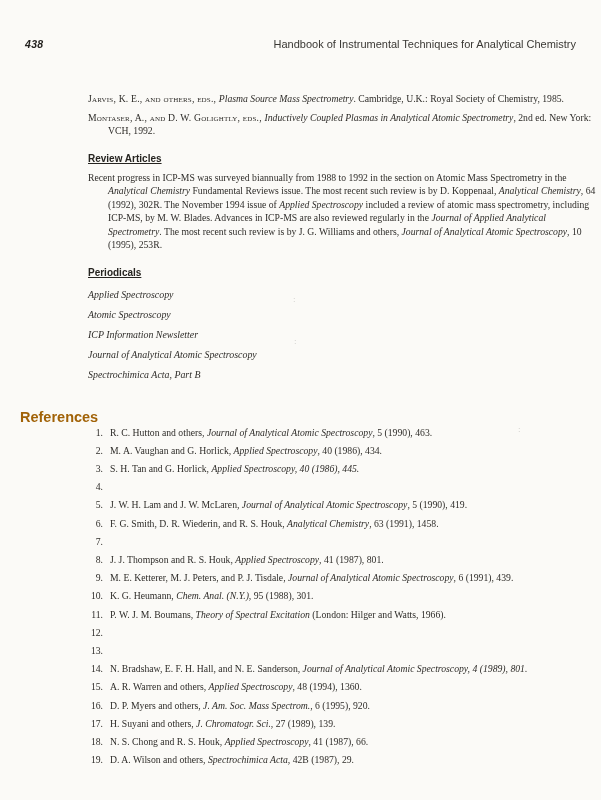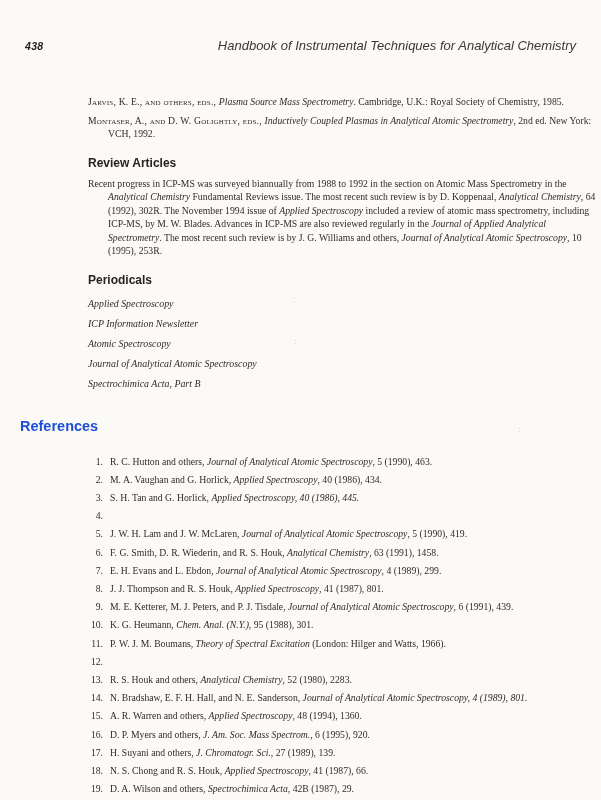--- a/index.html
+++ b/index.html
@@ -15,44 +15,45 @@
     box-sizing:border-box;
     padding-top:38px;
   }
   
   .running-head{
     display:flex;justify-content:space-between;align-items:baseline;
     margin:0 25px;
     font-family:"Liberation Sans", sans-serif;
   }
   .pagenum{font-weight:bold;font-style:italic;font-size:10.5px;color:#24221f;letter-spacing:.3px;}
-  .runtitle{font-style:italic;font-size:13px;color:#3a3834;}
+  .runtitle{font-size:11px;color:#3a3834;}
   
   .biblio{margin:42px 0 0 88px;width:505px;line-height:13.2px;}
   .entry{margin-bottom:6px;}
   .hang{padding-left:20px;text-indent:-20px;}
   .seg{color:inherit;}
   .italic{font-style:italic;text-align:right;}
   .smallcaps{font-variant:small-caps;letter-spacing:.2px;}
   
   .subhead{
     font-family:"Liberation Sans", sans-serif;
-    font-weight:bold;font-size:12px;color:#262420;
+    font-weight:bold;font-size:10px;color:#262420;
     margin:15px 0 7px 88px;
+    text-decoration:underline;
   }
   
   .para{margin:0 0 0 88px;width:492px;line-height:13.5px;}
   
   .periodicals{list-style:none;margin:4px 0 0 88px;padding:0;}
   .periodicals li{font-style:italic;font-size:9.9px;line-height:20px;}
   
   .refhead{
     font-family:"Liberation Sans", sans-serif;
-    font-weight:bold;font-size:14.5px;color:#1d4ed8;
-    margin:24px 0 21px 20px;
+    font-weight:bold;font-size:14.5px;color:#a16207;
+    margin:24px 0 1px 20px;
   }
   .refs{list-style:none;margin:0 0 0 78px;padding:0;}
   .refs li{display:flex;line-height:13.4px;margin-bottom:4.8px;}
   .refs .num{flex:none;width:25px;text-align:right;}
   .refs .body{margin-left:7px;white-space:nowrap;}
   
   .speck{position:absolute;color:#8a8a86;opacity:.45;font-size:9px;pointer-events:none;}
   .sp1{left:293px;top:294px;}
   .sp2{left:294px;top:336px;}
   .sp3{left:518px;top:424px;}
@@ -71,22 +72,22 @@
       <div class="entry hang"><span class="seg smallcaps">Jarvis, K. E., and others, eds., </span><span class="seg italic">Plasma Source Mass Spectrometry</span><span class="seg plain">. Cambridge, U.K.: Royal Society of Chemistry, 1985.</span></div>
       <div class="entry hang"><span class="seg smallcaps">Montaser, A., and D. W. Golightly, eds., </span><span class="seg italic">Inductively Coupled Plasmas in Analytical Atomic Spectrometry</span><span class="seg plain">, 2nd ed. New York: VCH, 1992.</span></div>
     </section>
 
   <h3 class="subhead">Review Articles</h3>
   <p class="para hang" id="review-para"><span class="seg plain">Recent progress in ICP-MS was surveyed biannually from 1988 to 1992 in the section on Atomic Mass Spectrometry in the </span><span class="seg italic">Analytical Chemistry</span><span class="seg plain"> Fundamental Reviews issue. The most recent such review is by D. Koppenaal, </span><span class="seg italic">Analytical Chemistry</span><span class="seg plain">, 64 (1992), 302R. The November 1994 issue of </span><span class="seg italic">Applied Spectroscopy</span><span class="seg plain"> included a review of atomic mass spectrometry, including ICP-MS, by M. W. Blades. Advances in ICP-MS are also reviewed regularly in the </span><span class="seg italic">Journal of Applied Analytical Spectrometry</span><span class="seg plain">. The most recent such review is by J. G. Williams and others, </span><span class="seg italic">Journal of Analytical Atomic Spectroscopy</span><span class="seg plain">, 10 (1995), 253R.</span></p>
 
   <h3 class="subhead">Periodicals</h3>
   <ul class="periodicals" id="periodicals-list">
       <li>Applied Spectroscopy</li>
+      <li>Atomic Spectroscopy</li>
       <li>ICP Information Newsletter</li>
-      <li>Atomic Spectroscopy</li>
       <li>Journal of Analytical Atomic Spectroscopy</li>
       <li>Spectrochimica Acta, Part B</li>
     </ul>
 
   <h2 class="refhead">References</h2>
   <ol class="refs" id="refs-list">
       <li>
         <span class="num">1.</span>
         <span class="body"><span class="seg plain">R. C. Hutton and others, </span><span class="seg italic">Journal of Analytical Atomic Spectroscopy</span><span class="seg plain">, 5 (1990), 463.</span></span>
       </li>
@@ -104,21 +105,20 @@
       <li>
         <span class="num">5.</span>
         <span class="body"><span class="seg plain">J. W. H. Lam and J. W. McLaren, </span><span class="seg italic">Journal of Analytical Atomic Spectroscopy</span><span class="seg plain">, 5 (1990), 419.</span></span>
       </li>
       <li>
         <span class="num">6.</span>
         <span class="body"><span class="seg plain">F. G. Smith, D. R. Wiederin, and R. S. Houk, </span><span class="seg italic">Analytical Chemistry</span><span class="seg plain">, 63 (1991), 1458.</span></span>
       </li>
       <li>
         <span class="num">7.</span>
-        <span class="body"><span class="seg plain">E. H. Evans and L. Ebdon, </span><span class="seg italic">Journal of Analytical Atomic Spectroscopy</span><span class="seg plain">, 4 (1989), 299.</span></span>
       </li>
       <li>
         <span class="num">8.</span>
         <span class="body"><span class="seg plain">J. J. Thompson and R. S. Houk, </span><span class="seg italic">Applied Spectroscopy</span><span class="seg plain">, 41 (1987), 801.</span></span>
       </li>
       <li>
         <span class="num">9.</span>
         <span class="body"><span class="seg plain">M. E. Ketterer, M. J. Peters, and P. J. Tisdale, </span><span class="seg italic">Journal of Analytical Atomic Spectroscopy</span><span class="seg plain">, 6 (1991), 439.</span></span>
       </li>
       <li>
@@ -127,21 +127,20 @@
       </li>
       <li>
         <span class="num">11.</span>
         <span class="body"><span class="seg plain">P. W. J. M. Boumans, </span><span class="seg italic">Theory of Spectral Excitation</span><span class="seg plain"> (London: Hilger and Watts, 1966).</span></span>
       </li>
       <li>
         <span class="num">12.</span>
       </li>
       <li>
         <span class="num">13.</span>
-        <span class="body"><span class="seg plain">R. S. Houk and others, </span><span class="seg italic">Analytical Chemistry</span><span class="seg plain">, 52 (1980), 2283.</span></span>
       </li>
       <li>
         <span class="num">14.</span>
         <span class="body"><span class="seg plain">N. Bradshaw, E. F. H. Hall, and N. E. Sanderson, </span><span class="seg italic">Journal of Analytical Atomic Spectroscopy, 4 (1989), 801.</span></span>
       </li>
       <li>
         <span class="num">15.</span>
         <span class="body"><span class="seg plain">A. R. Warren and others, </span><span class="seg italic">Applied Spectroscopy</span><span class="seg plain">, 48 (1994), 1360.</span></span>
       </li>
       <li>

